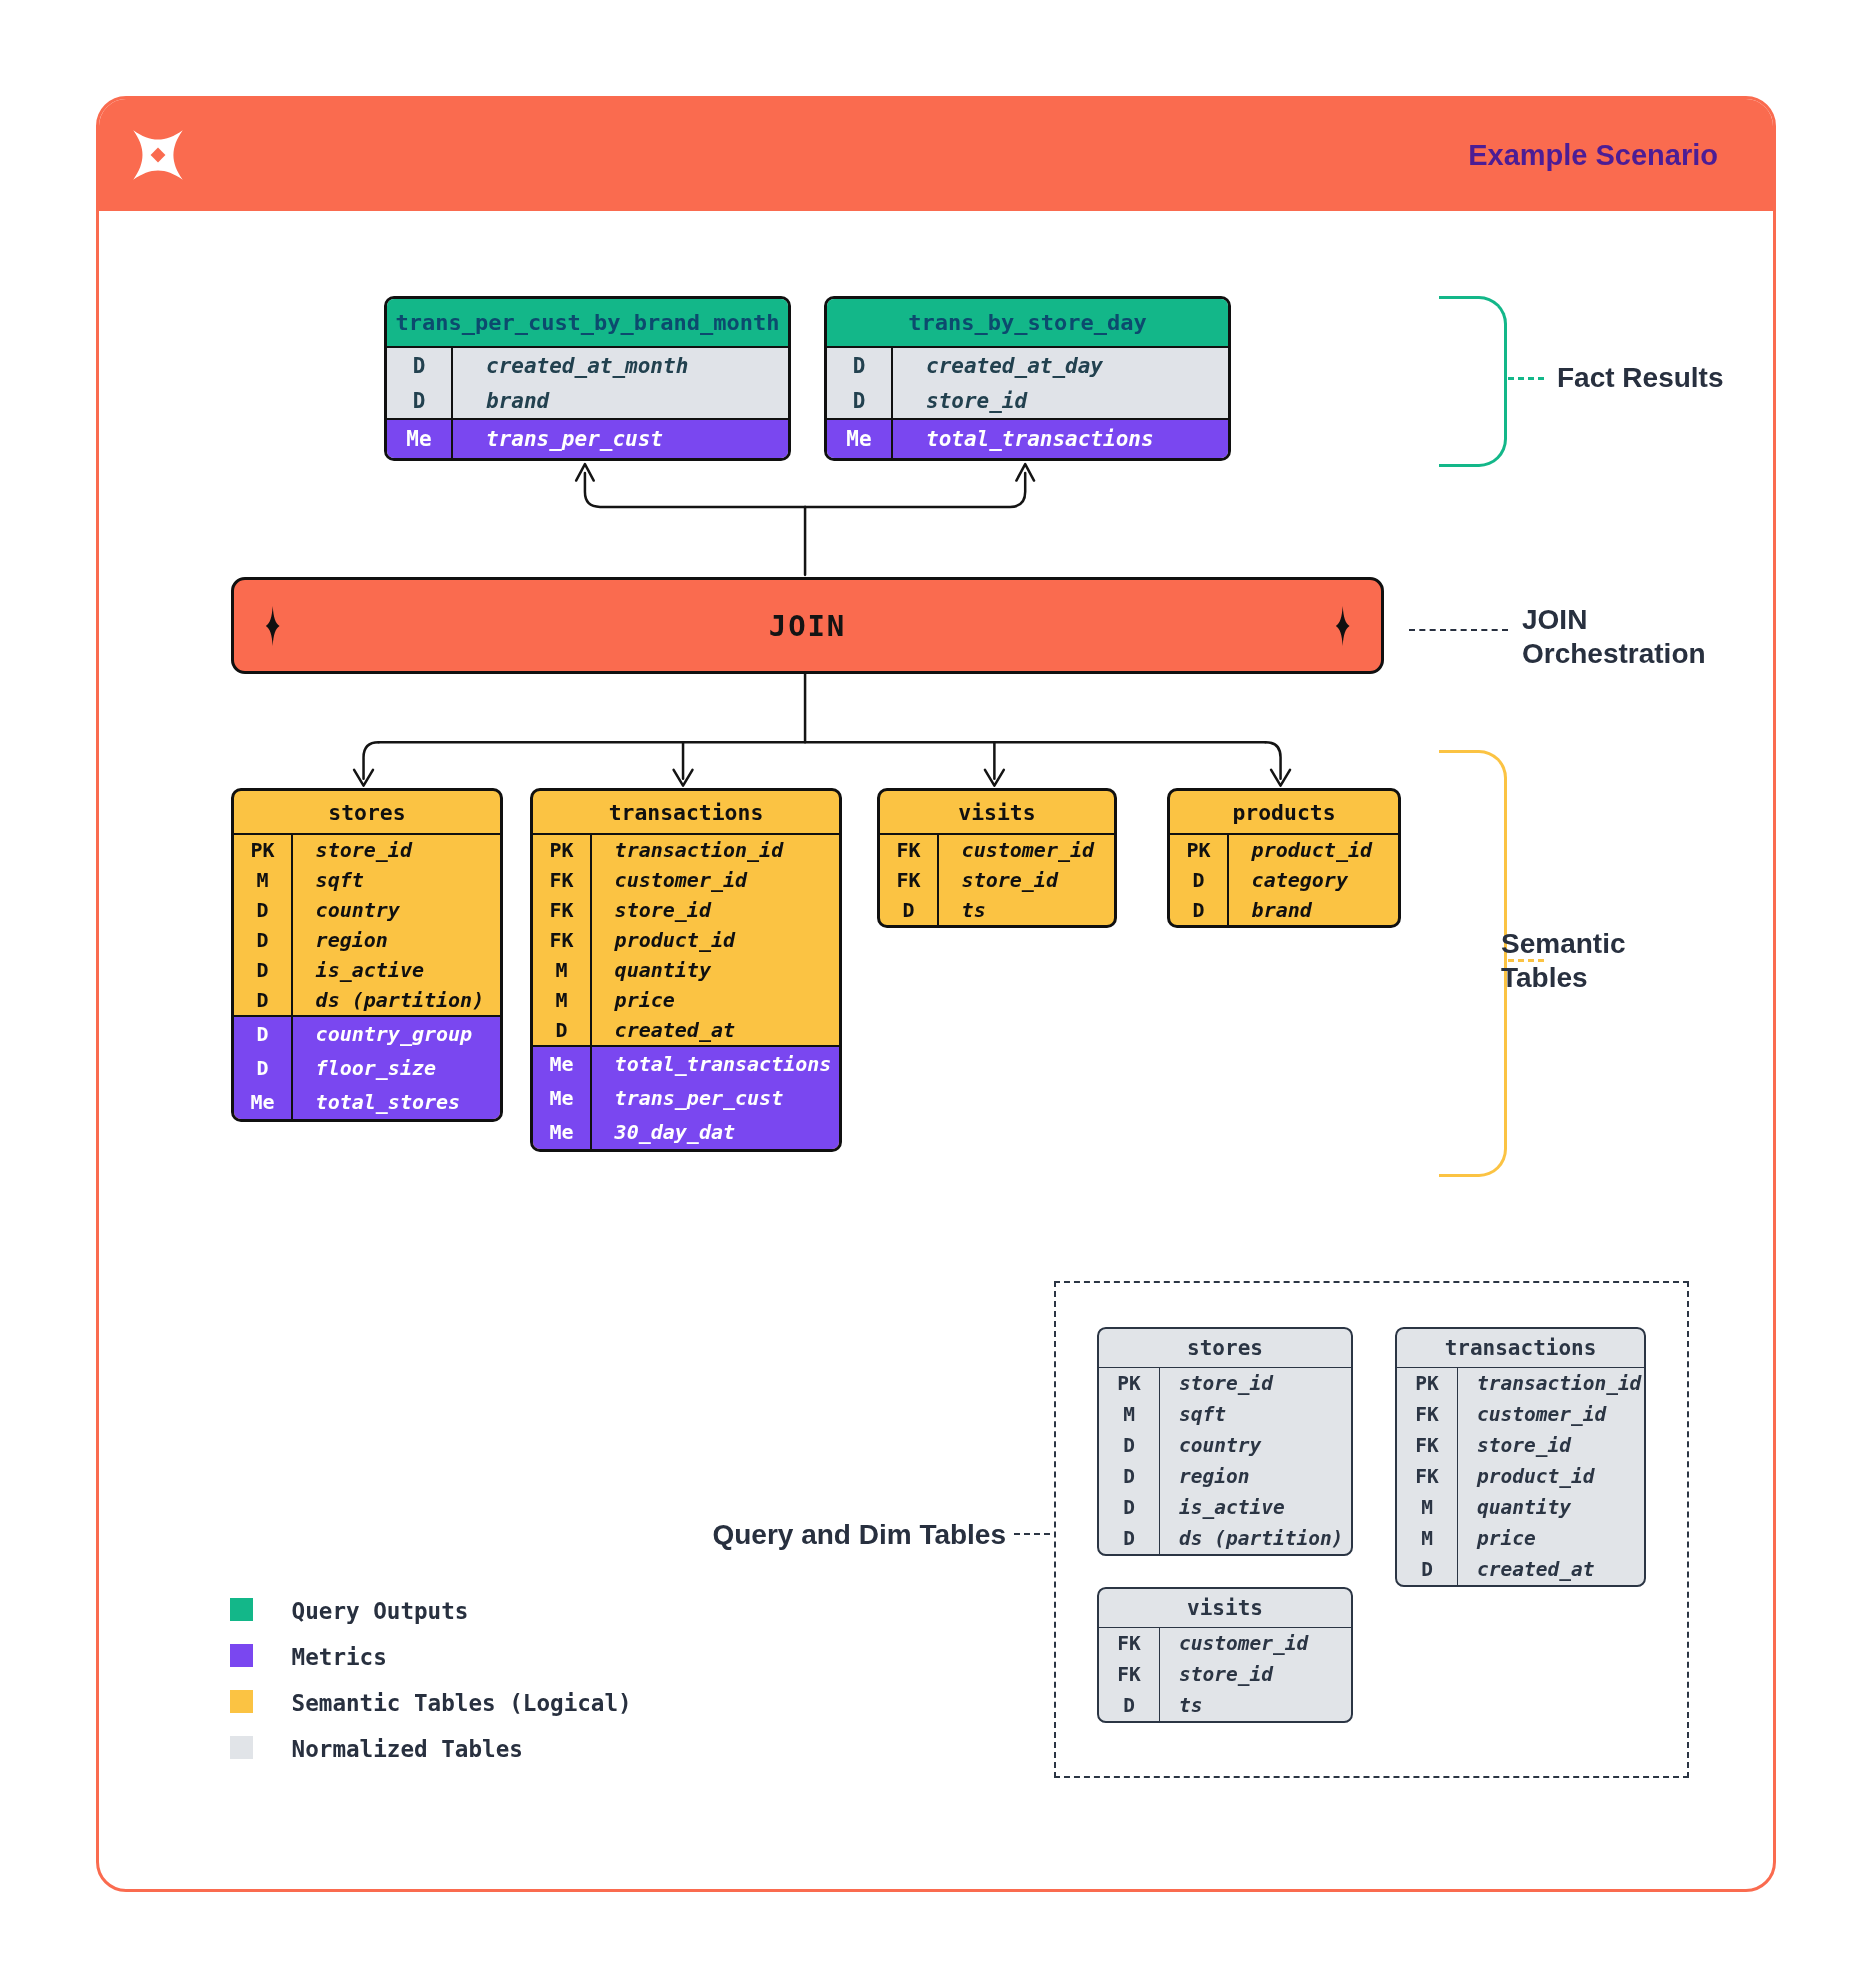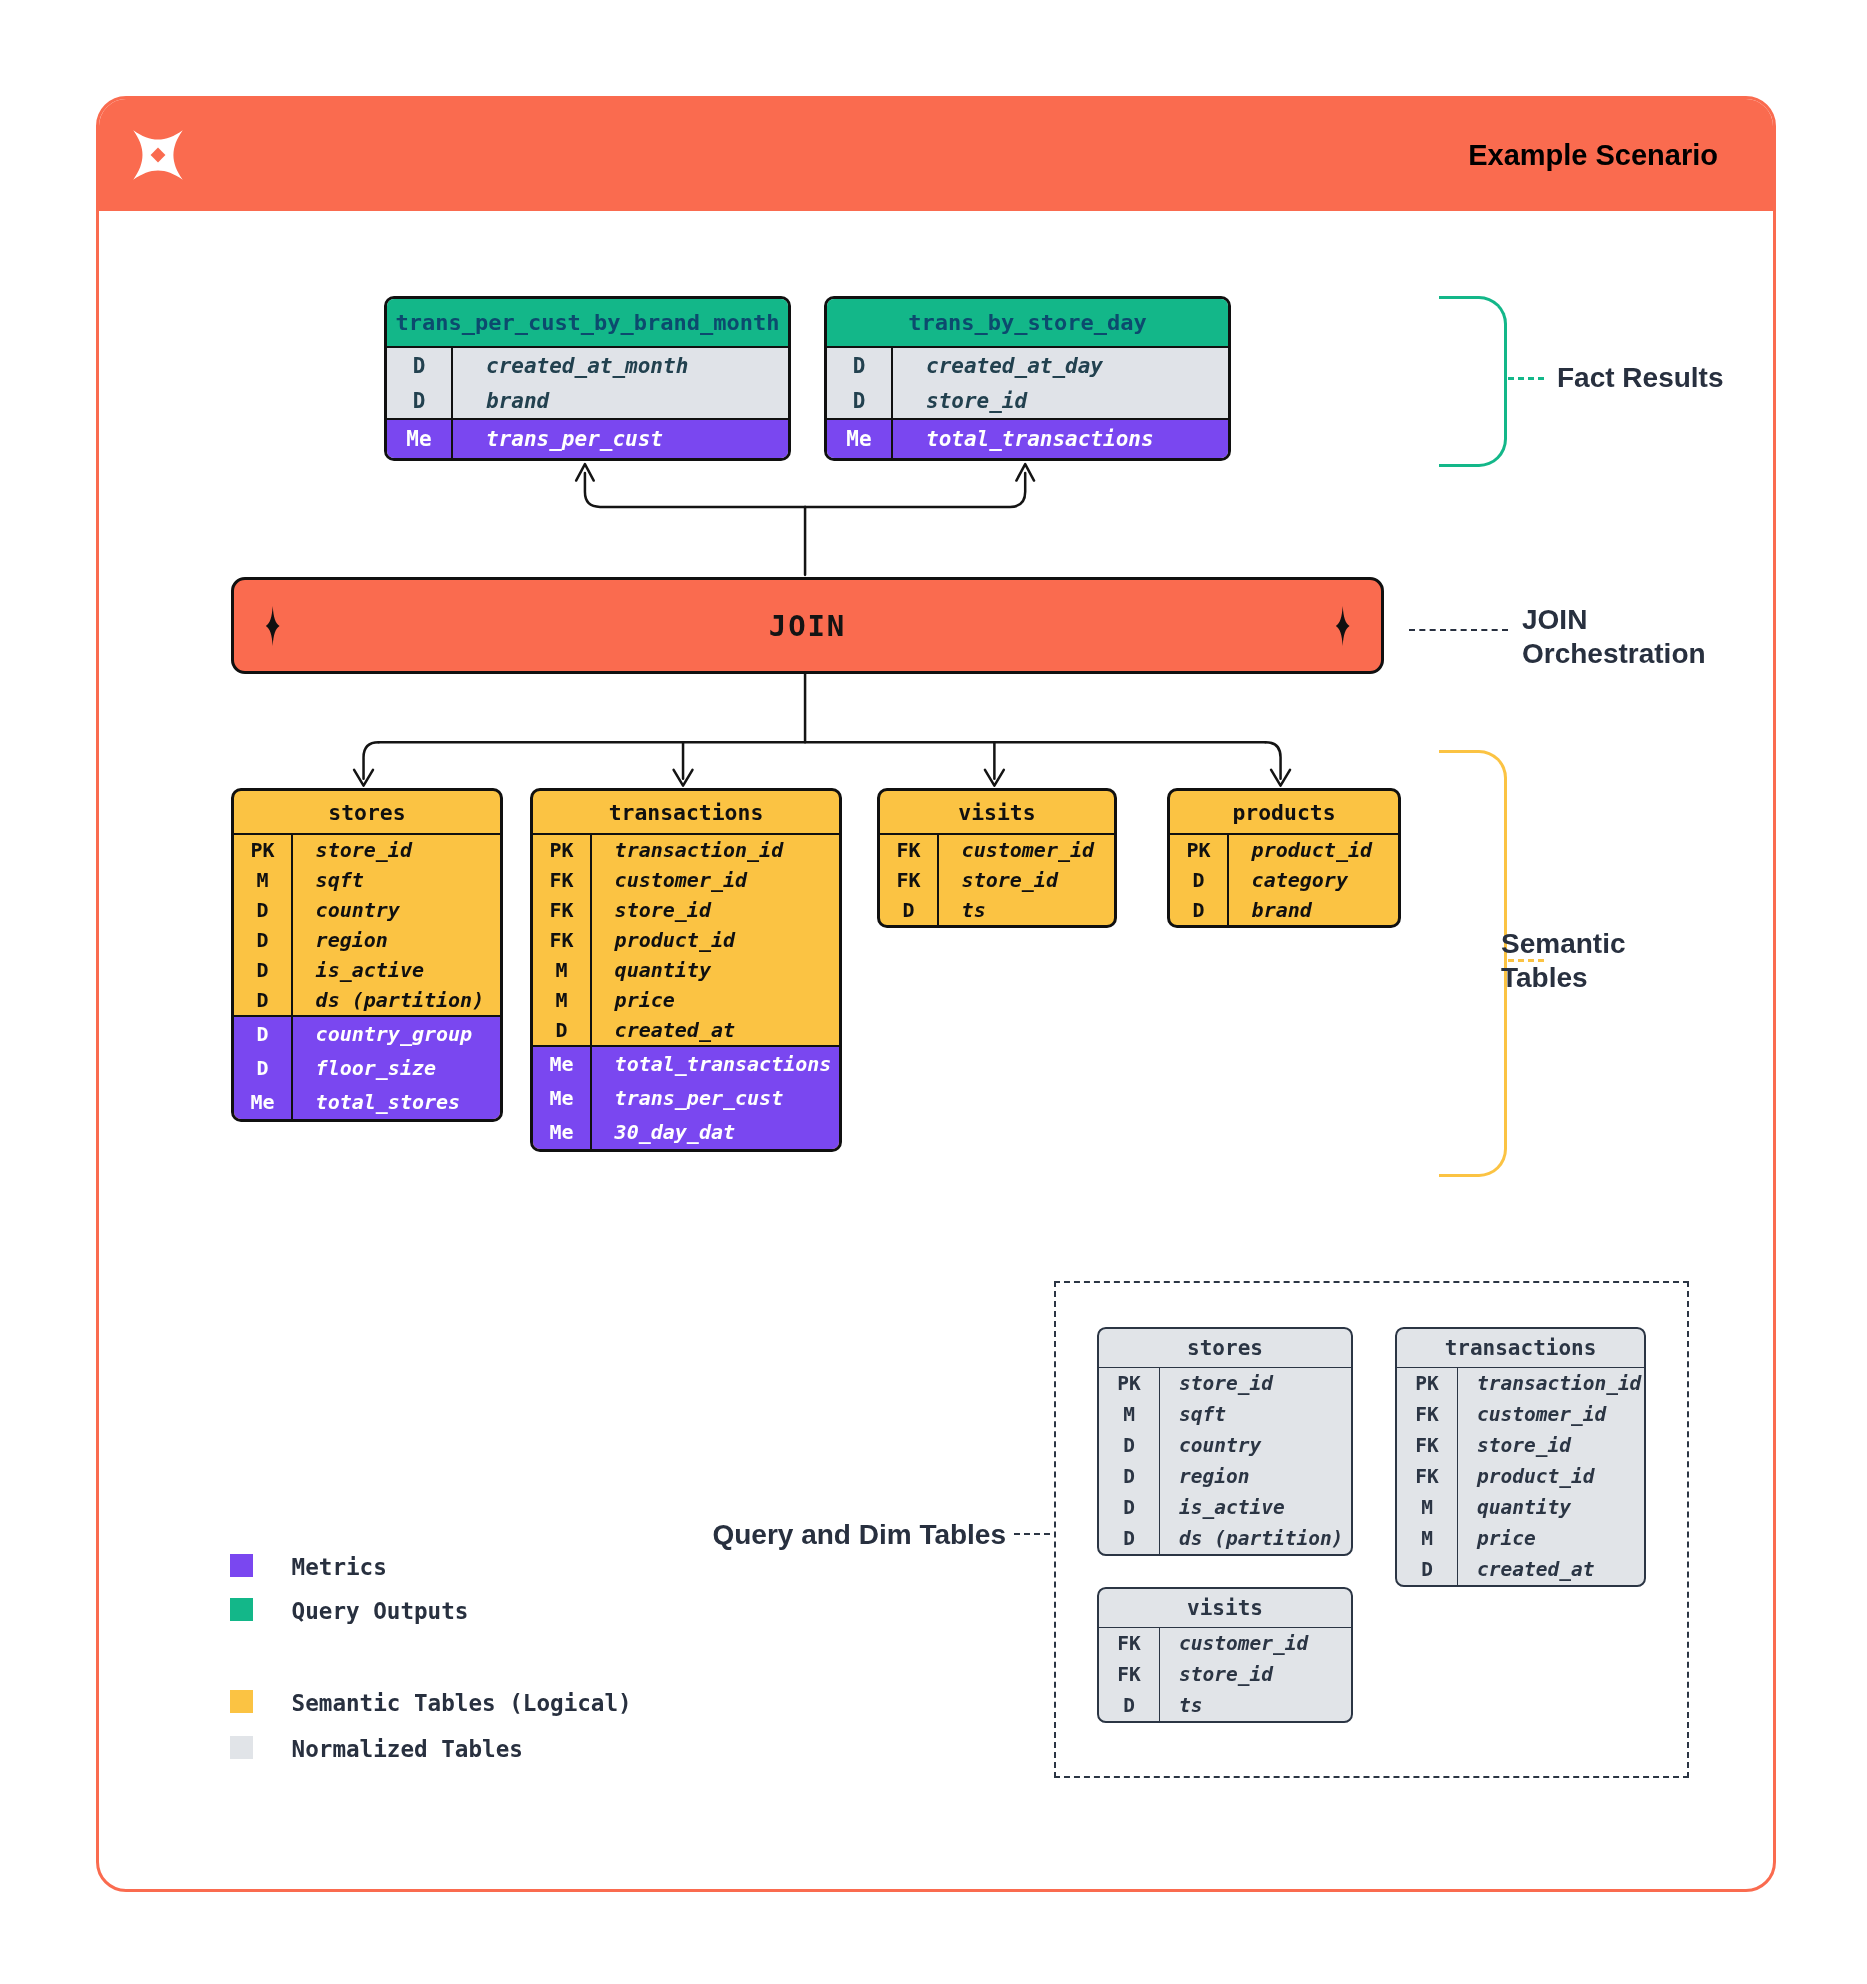--- a/index.html
+++ b/index.html
@@ -1,21 +1,21 @@
 <!DOCTYPE html>
 <html style="font-size:10px"><head>
 <meta charset="utf-8">
 <style>
   html,body{margin:0;padding:0;background:#fff;font-family:"Liberation Sans",sans-serif;}
   #page{position:relative;width:1868px;height:1985px;background:#ffffff;overflow:hidden;}
   #card{position:absolute;left:96px;top:96px;width:1674px;height:1790px;border:3.1px solid #fa6b4f;
         border-radius:30px;background:#fff;overflow:hidden;}
   #appbar{position:absolute;left:0;top:0;right:0;height:112px;background:#fa6b4f;}
   #appbar .ttl{position:absolute;right:55px;top:0;height:112px;line-height:112px;
-        font-size:29px;font-weight:bold;color:#000000;white-space:nowrap;}
+        font-size:29px;font-weight:bold;color:#4c1d95;white-space:nowrap;}
   #logo{position:absolute;left:24px;top:21px;width:70px;height:70px;}
 
   .mono{font-family:"DejaVu Sans Mono",monospace;font-weight:bold;}
 
   .tbl{position:absolute;border-radius:10px;overflow:hidden;}
   .hd{display:flex;align-items:center;justify-content:center;white-space:nowrap;}
   .r{display:flex;align-items:stretch;white-space:nowrap;}
   .r .k{flex:none;display:flex;align-items:center;justify-content:center;}
   .r .v{flex:1;display:flex;align-items:center;font-style:italic;}
 
@@ -354,21 +354,21 @@
     <div class="r">
         <span class="k">D</span>
         <span class="v">ts</span>
       </div>
   </div>
 
   <div class="lg mono" style="top:1598px;">
     <span class="sw" style="background:#13b789;"></span>
     <span class="lt">Query Outputs</span>
   </div>
-  <div class="lg mono" style="top:1554px;">
+  <div class="lg mono" style="top:1644px;">
     <span class="sw" style="background:#7a47f0;"></span>
     <span class="lt">Metrics</span>
   </div>
   <div class="lg mono" style="top:1690px;">
     <span class="sw" style="background:#fbc343;"></span>
     <span class="lt">Semantic Tables (Logical)</span>
   </div>
   <div class="lg mono" style="top:1736px;">
     <span class="sw" style="background:#e1e4e8;"></span>
     <span class="lt">Normalized Tables</span>

